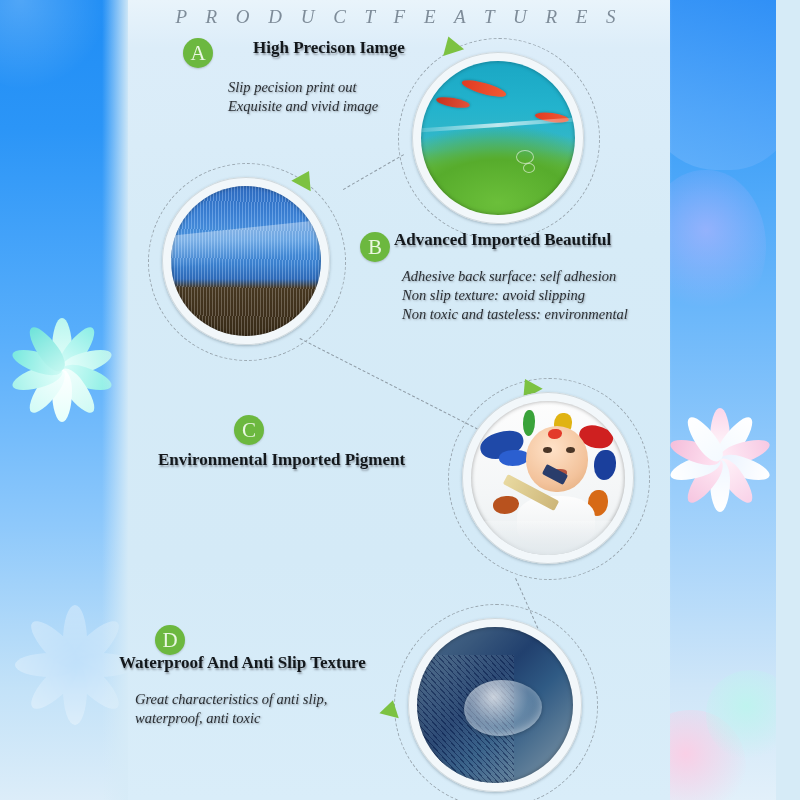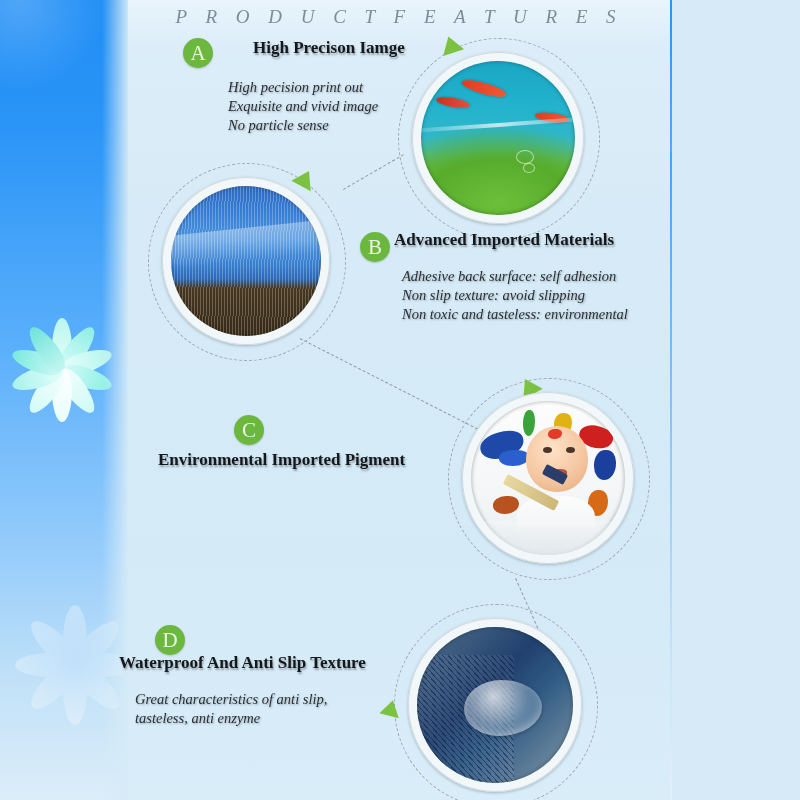--- a/index.html
+++ b/index.html
@@ -1,21 +1,21 @@
 <!DOCTYPE html>
 <html><head>
 <meta charset="utf-8">
 <style>
   html,body{margin:0;padding:0;}
   body{
     width:800px;height:800px;overflow:hidden;
     font-family:"Liberation Serif",serif;
     background:#d6ebf7;
   }
-  #stage{position:relative;width:672px;height:800px;overflow:hidden;}
+  #stage{position:relative;width:776px;height:800px;overflow:hidden;}
 
   
   .band{position:absolute;top:0;height:800px;overflow:hidden;}
   .band-left{left:0;width:128px;
     background:linear-gradient(180deg,#1f8df5 0%,#2b95f7 16%,#58aefb 42%,#8fc9fb 66%,#c3e2f8 86%,#dcedf9 100%);}
   .band-right{right:0;width:130px;
     background:linear-gradient(180deg,#1887f4 0%,#3b9ef8 14%,#69b6fa 38%,#9bcefb 62%,#cfe6f8 86%,#e2f0fa 100%);}
   .band-fade{position:absolute;top:0;height:800px;width:26px;
     background:linear-gradient(90deg,rgba(214,235,247,0) 0%,rgba(214,235,247,.95) 100%);}
   .band-left .band-fade{right:0;}
@@ -167,23 +167,22 @@
   <div class="dash-arc" style="left:448px;top:378px;width:200px;height:200px;"></div>
   <div class="dash-arc" style="left:394px;top:604px;width:202px;height:202px;"></div>
 
   <div class="dash-line" style="left:404px;top:155px;width:70px;transform:rotate(150deg);"></div>
   <div class="dash-line" style="left:300px;top:338px;width:230px;transform:rotate(27deg);"></div>
   <div class="dash-line" style="left:516px;top:578px;width:60px;transform:rotate(66deg);"></div>
 
   <div class="badge" style="left:183px;top:38px;">A</div>
   <div class="heading" style="left:222px;top:38px;margin-left:31px;">High Precison Iamge</div>
   <div class="bullets" style="left:228px;top:78px;">
-    <div>High pecision print out</div>
+    <div>Slip pecision print out</div>
     <div>Exquisite and vivid image</div>
-    <div>No particle sense</div>
   </div>
   <div class="arrow" style="left:440px;top:36px;border-left:11px solid transparent;border-right:11px solid transparent;border-bottom:17px solid #7cc242;transform:rotate(-18deg);"></div>
 
   <div class="photo-wrap" style="left:412px;top:52px;width:172px;height:172px;">
     <div class="ring"></div>
     <div class="photo ph-a">
       <div class="koi" style="left:26%;top:14%;width:46px;height:11px;transform:rotate(16deg);"></div>
       <div class="koi" style="left:10%;top:24%;width:34px;height:9px;transform:rotate(10deg);background:linear-gradient(90deg,#c9321c,#e2513a);"></div>
       <div class="koi" style="left:74%;top:34%;width:34px;height:9px;transform:rotate(8deg);"></div>
       <div class="ripple" style="left:62%;top:58%;width:16px;height:12px;"></div>
@@ -194,21 +193,21 @@
 
   <div class="photo-wrap" style="left:162px;top:177px;width:168px;height:168px;">
     <div class="ring"></div>
     <div class="photo ph-b">
       <div class="ribs"></div>
       <div class="fabric-hi"></div>
     </div>
   </div>
 
   <div class="badge" style="left:360px;top:232px;">B</div>
-  <div class="heading" style="left:394px;top:230px;">Advanced Imported Materials</div>
+  <div class="heading" style="left:394px;top:230px;">Advanced Imported Beautiful</div>
   <div class="bullets" style="left:402px;top:267px;">
     <div>Adhesive back surface: self adhesion</div>
     <div>Non slip texture: avoid slipping</div>
     <div>Non toxic and tasteless: environmental</div>
   </div>
   <div class="arrow" style="left:294px;top:170px;border-left:11px solid transparent;border-right:11px solid transparent;border-bottom:17px solid #7cc242;transform:rotate(28deg);"></div>
 
   <div class="badge" style="left:234px;top:415px;">C</div>
   <div class="heading" style="left:158px;top:450px;">Environmental Imported Pigment</div>
   <div class="arrow" style="left:518px;top:378px;border-left:11px solid transparent;border-right:11px solid transparent;border-bottom:17px solid #7cc242;transform:rotate(-28deg);"></div>
@@ -233,21 +232,21 @@
       <div class="brush-tip" style="left:47%;top:44%;width:24px;height:11px;"></div>
       <div class="splat" style="left:50%;top:18%;width:14px;height:10px;background:#e33a2a;"></div>
       <div style="position:absolute;left:0;bottom:0;width:100%;height:22%;background:linear-gradient(180deg,rgba(255,255,255,.2),rgba(225,232,236,.9));"></div>
     </div>
   </div>
 
   <div class="badge" style="left:155px;top:625px;">D</div>
   <div class="heading" style="left:119px;top:653px;">Waterproof And Anti Slip Texture</div>
   <div class="bullets" style="left:135px;top:690px;">
     <div>Great characteristics of anti slip,</div>
-    <div>tasteless, anti enzyme</div>
+    <div>waterproof, anti toxic</div>
   </div>
   <div class="arrow" style="left:381px;top:700px;border-left:10px solid transparent;border-right:10px solid transparent;border-bottom:16px solid #7cc242;transform:rotate(14deg);"></div>
 
   <div class="photo-wrap" style="left:408px;top:618px;width:174px;height:174px;">
     <div class="ring"></div>
     <div class="photo ph-d">
       <div class="marble"></div>
       <div class="hatch"></div>
       <div class="droplet" style="left:30%;top:34%;width:78px;height:56px;"></div>
     </div>

